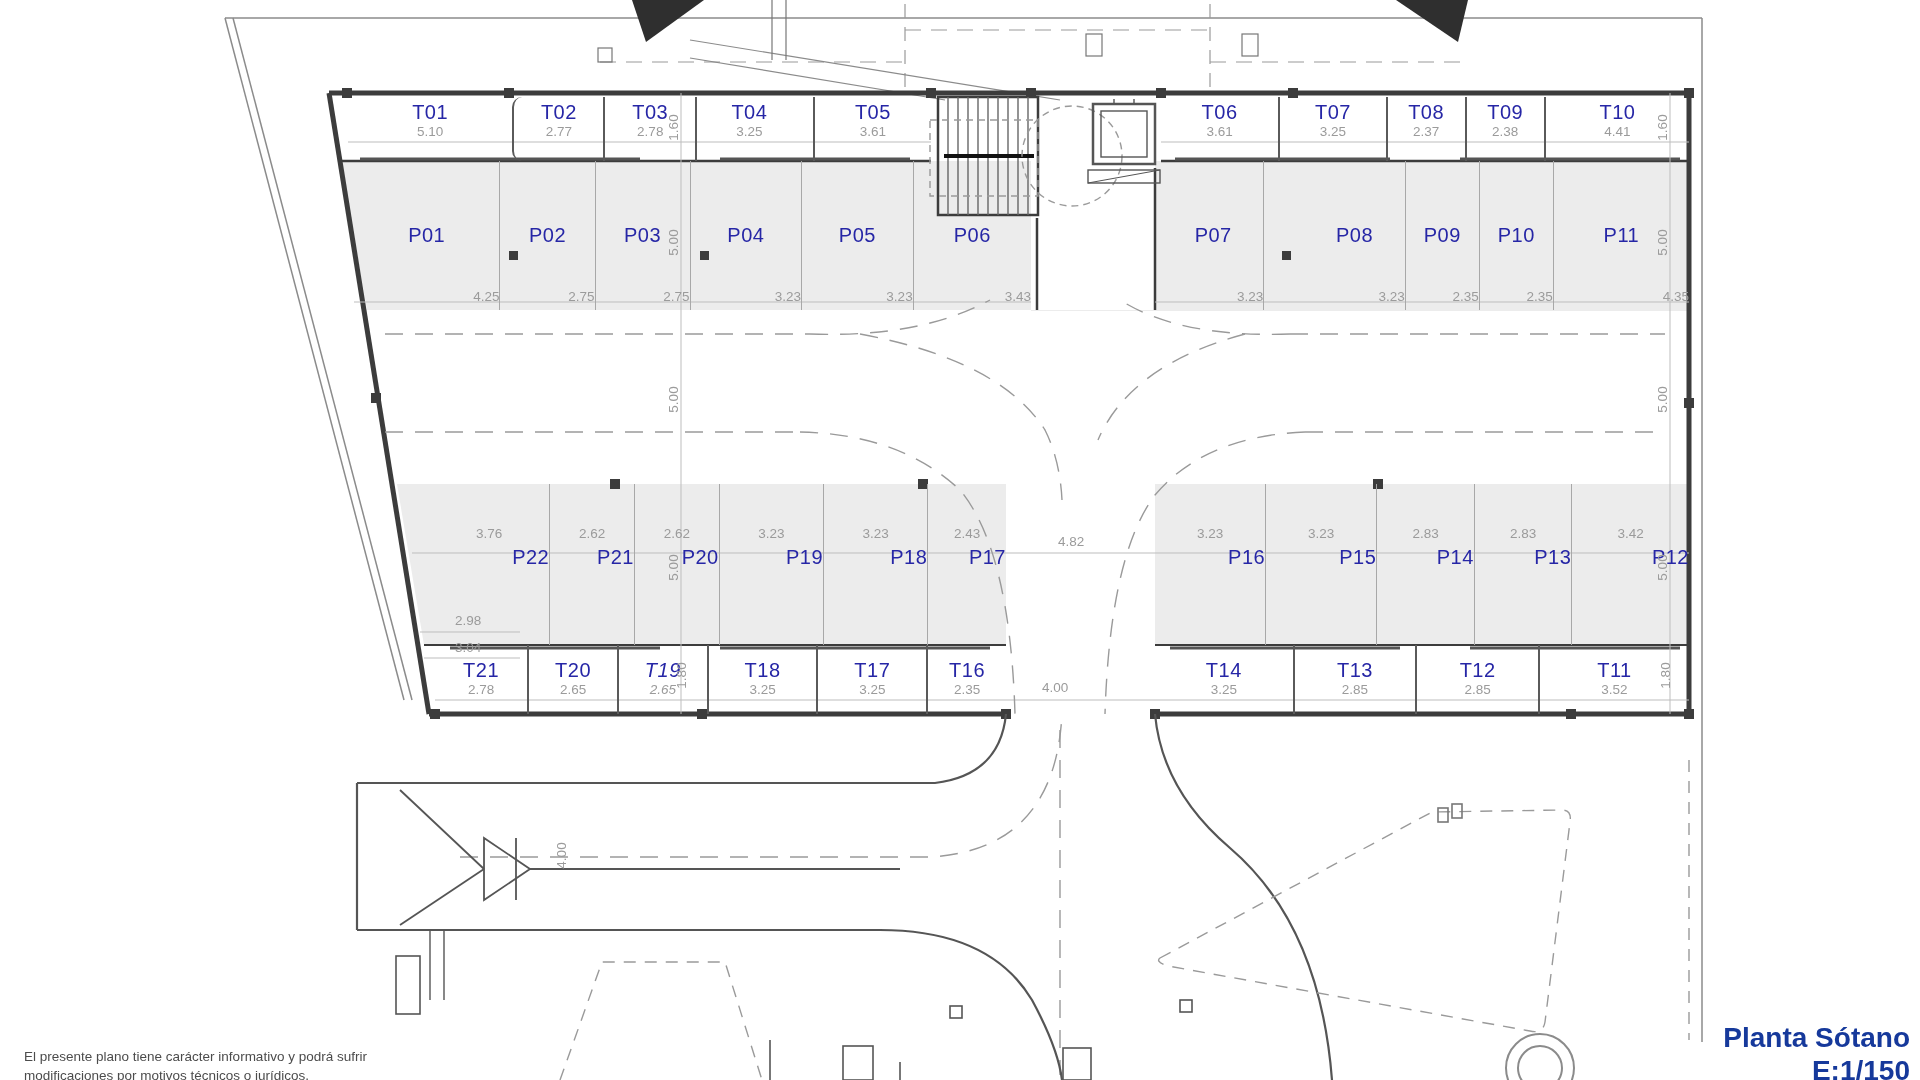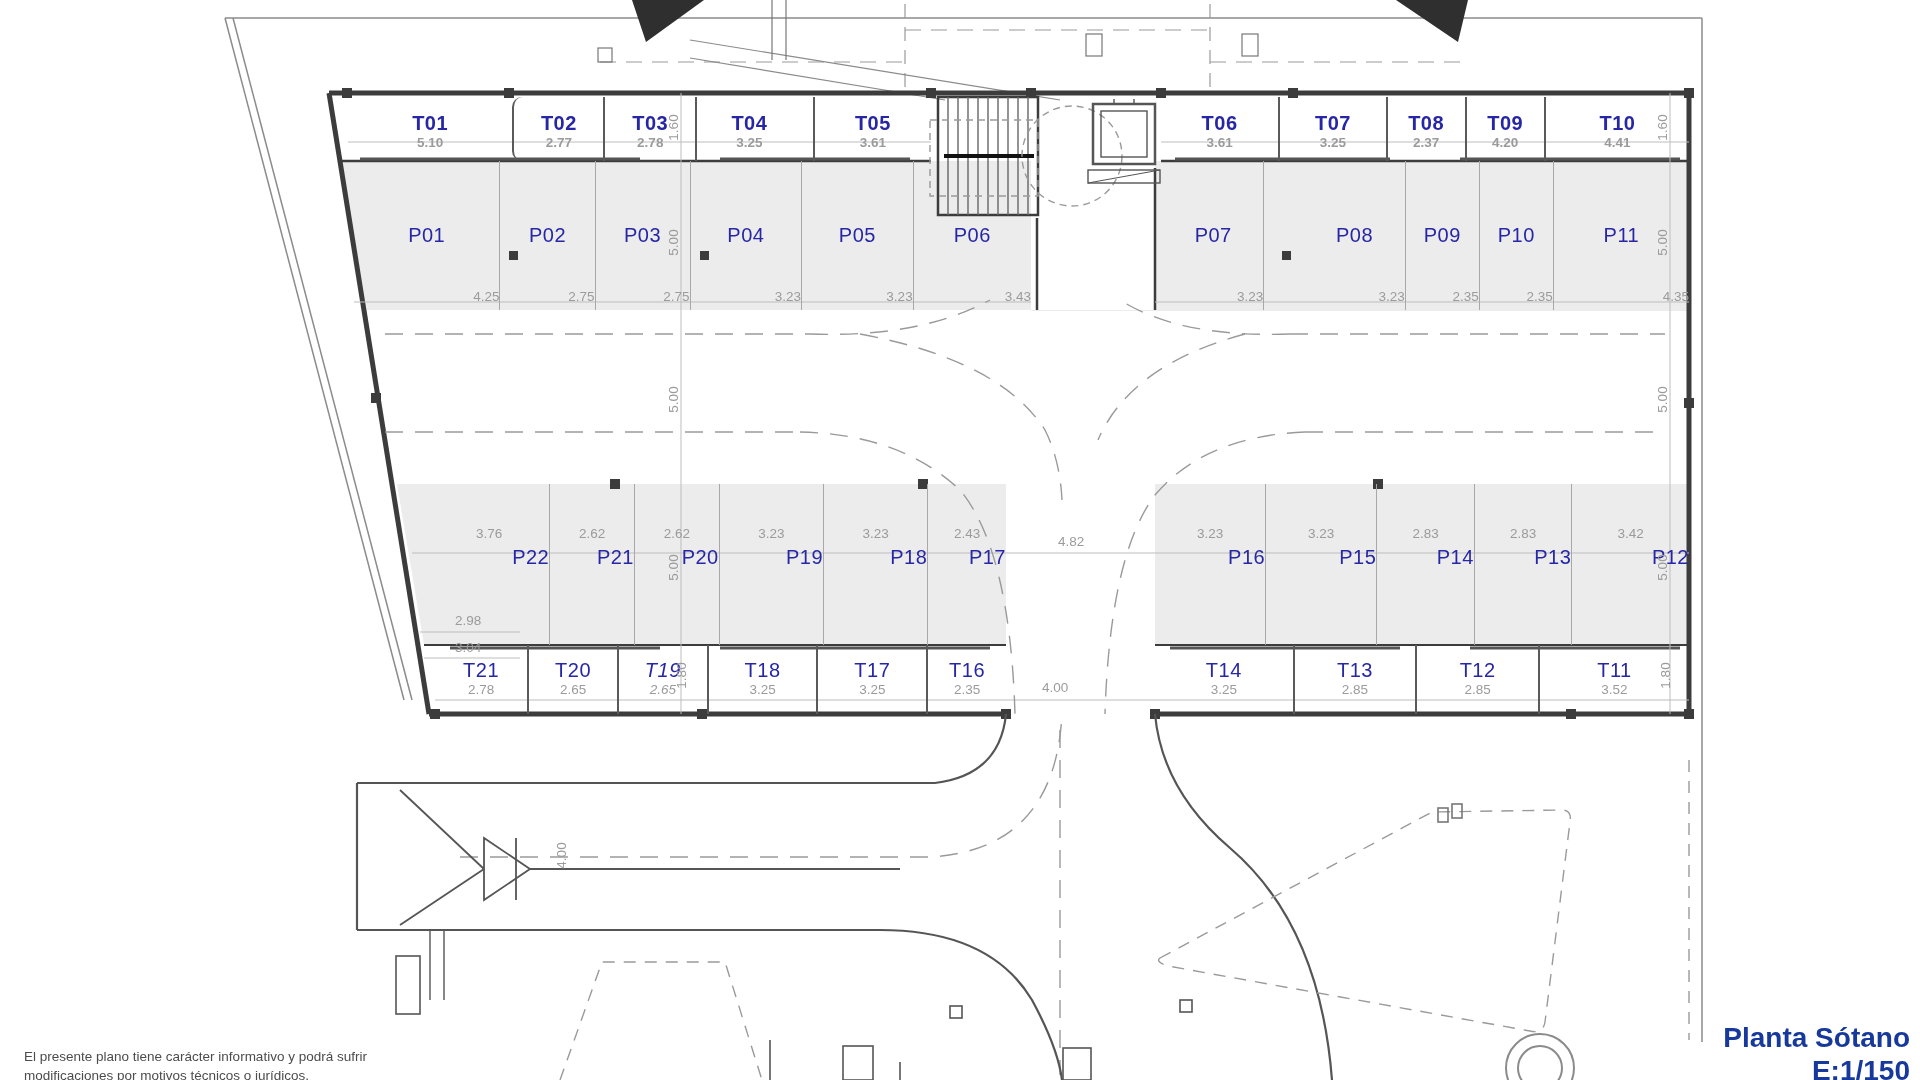--- a/index.html
+++ b/index.html
@@ -10,21 +10,21 @@
   svg.linework{position:absolute;left:0;top:0;width:1920px;height:1080px;}
   
   .row{position:absolute;display:flex;align-items:stretch;}
   .cell{flex-basis:0;position:relative;display:flex;flex-direction:column;
         align-items:center;justify-content:flex-start;min-width:0;}
   .t-row .cell + .cell{border-left:2px solid #5a5a5a;}
   .p-row .cell + .cell{border-left:1px solid #a8a8a8;}
   .lbl{color:#2626a6;font-size:20px;letter-spacing:.5px;white-space:nowrap;}
   .dim{color:#9b9b9b;font-size:13.5px;white-space:nowrap;}
   
-  .t-top .cell{padding-top:15px;font-weight:bold;}
+  .t-top .cell{padding-top:4px;}
   
   .t-bottom .cell{padding-top:14px;}
   
   .p-top .cell{justify-content:center;}
   .p-top .dim{position:absolute;bottom:6px;left:0;right:0;text-align:right;}
   
   .p-bottom .cell{justify-content:flex-start;}
   .p-bottom .dim{position:absolute;top:42px;left:0;right:0;text-align:center;}
   .p-bottom .lbl{position:absolute;top:62px;left:0;right:0;text-align:right;}
   
@@ -264,21 +264,21 @@
         <span class="dim">3.25</span>
       </div>
 
       <div class="cell" style="flex-grow: 2.37;">
         <span class="lbl">T08</span>
         <span class="dim">2.37</span>
       </div>
 
       <div class="cell" style="flex-grow: 2.38;">
         <span class="lbl">T09</span>
-        <span class="dim">4.20</span>
+        <span class="dim">2.38</span>
       </div>
 
       <div class="cell" style="flex-grow: 4.41;">
         <span class="lbl">T10</span>
         <span class="dim">4.41</span>
       </div>
     </div>
 
   <div class="row p-row p-top" style="left:354px;top:161px;width:677px;height:149px">
 

